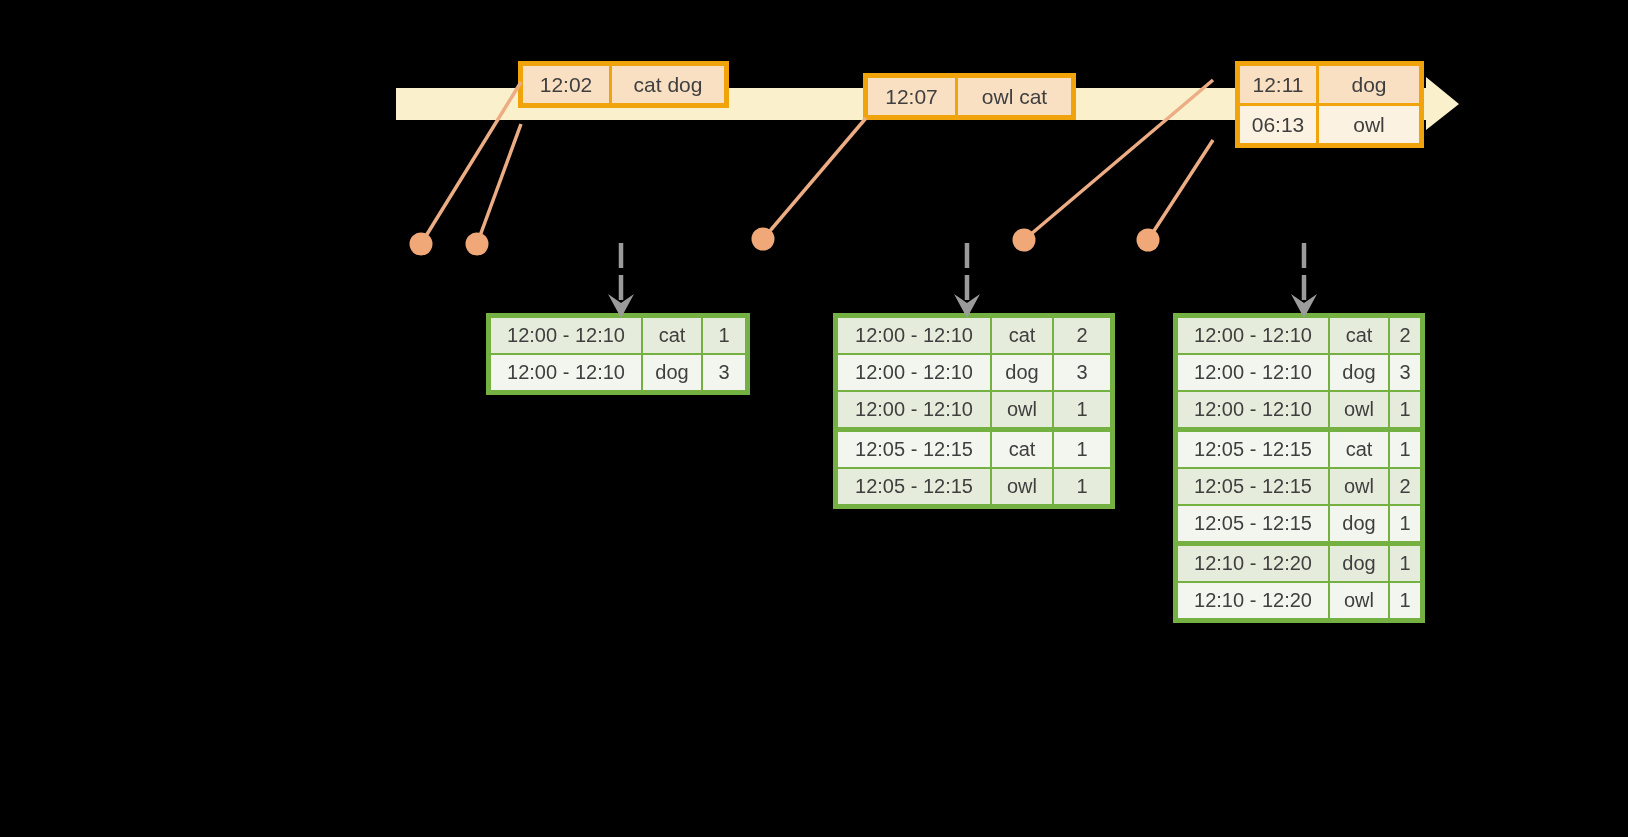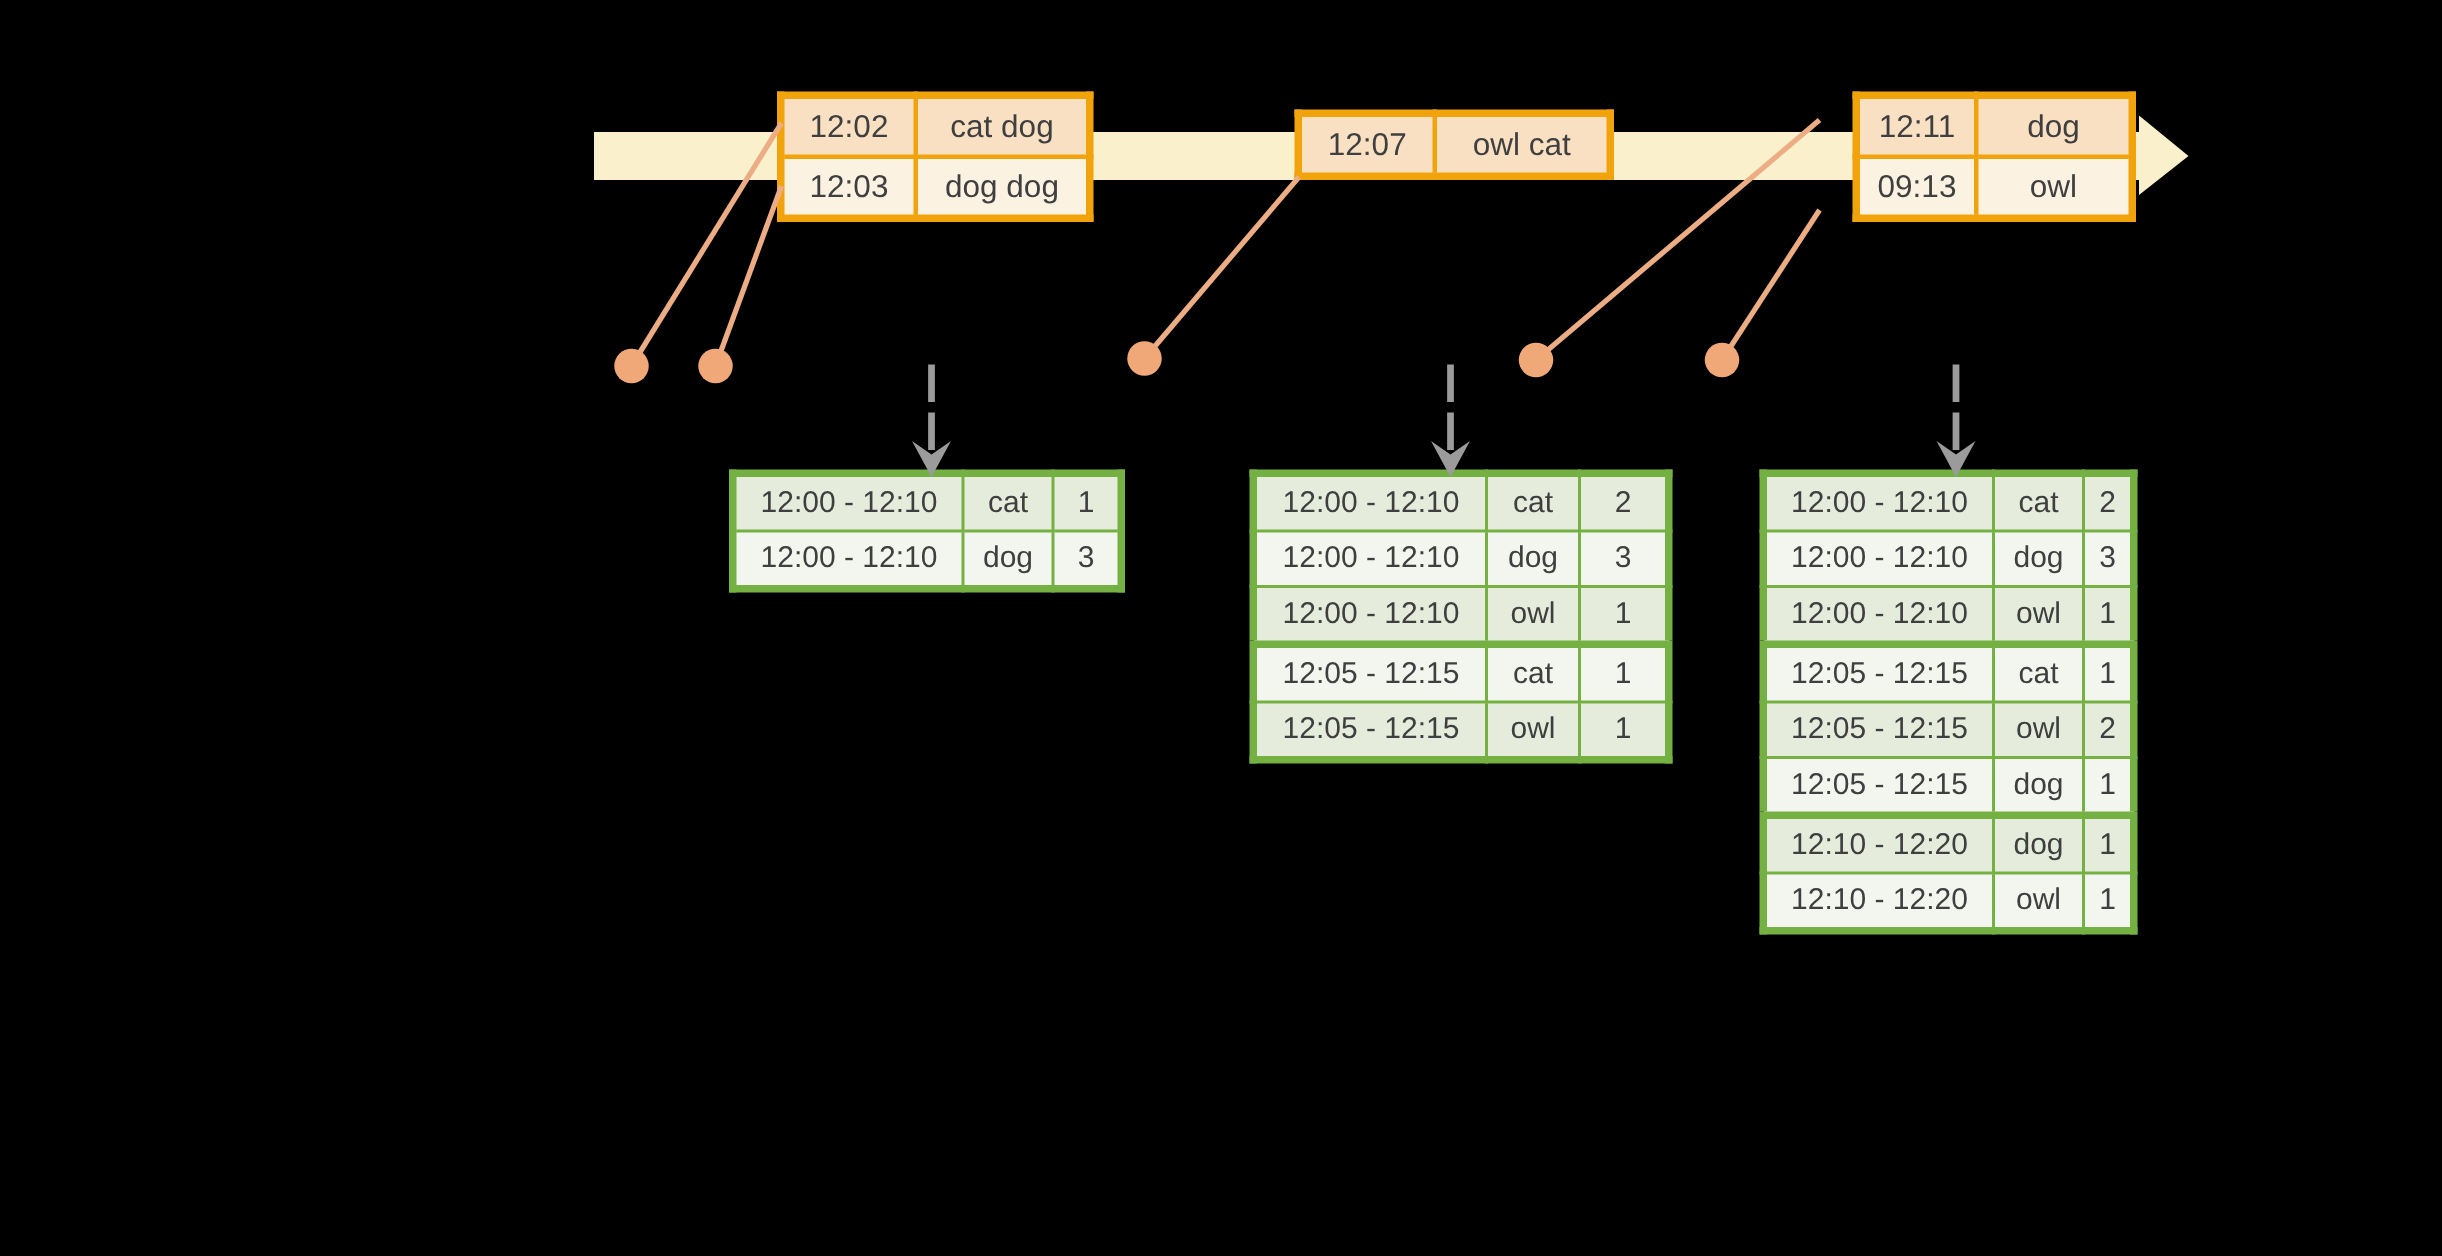--- a/index.html
+++ b/index.html
@@ -44,42 +44,38 @@
   <svg class="layer" width="1628" height="837">
     <polygon points="396,88 1426,88 1426,77 1459,104 1426,130 1426,120 396,120" style="fill:var(--band)"></polygon>
   </svg>
 
   <table class="tbl event evA">
     <tbody>
         <tr>
           <td class="c0">12:02</td>
           <td class="c1">cat dog</td>
         </tr>
-        <tr>
-          <td class="c0">12:03</td>
-          <td class="c1">dog dog</td>
-        </tr>
       </tbody>
   </table>
   <table class="tbl event evB">
     <tbody>
         <tr>
           <td class="c0">12:07</td>
           <td class="c1">owl cat</td>
         </tr>
       </tbody>
   </table>
   <table class="tbl event evC">
     <tbody>
         <tr>
           <td class="c0">12:11</td>
           <td class="c1">dog</td>
         </tr>
         <tr>
-          <td class="c0">09:13</td>
+          <td class="c0">06:13</td>
           <td class="c1">owl</td>
         </tr>
       </tbody>
   </table>
 
   <table class="tbl res res1">
     <tbody>
         <tr>
           <td class="c0">12:00 - 12:10</td>
           <td class="c1">cat</td>

